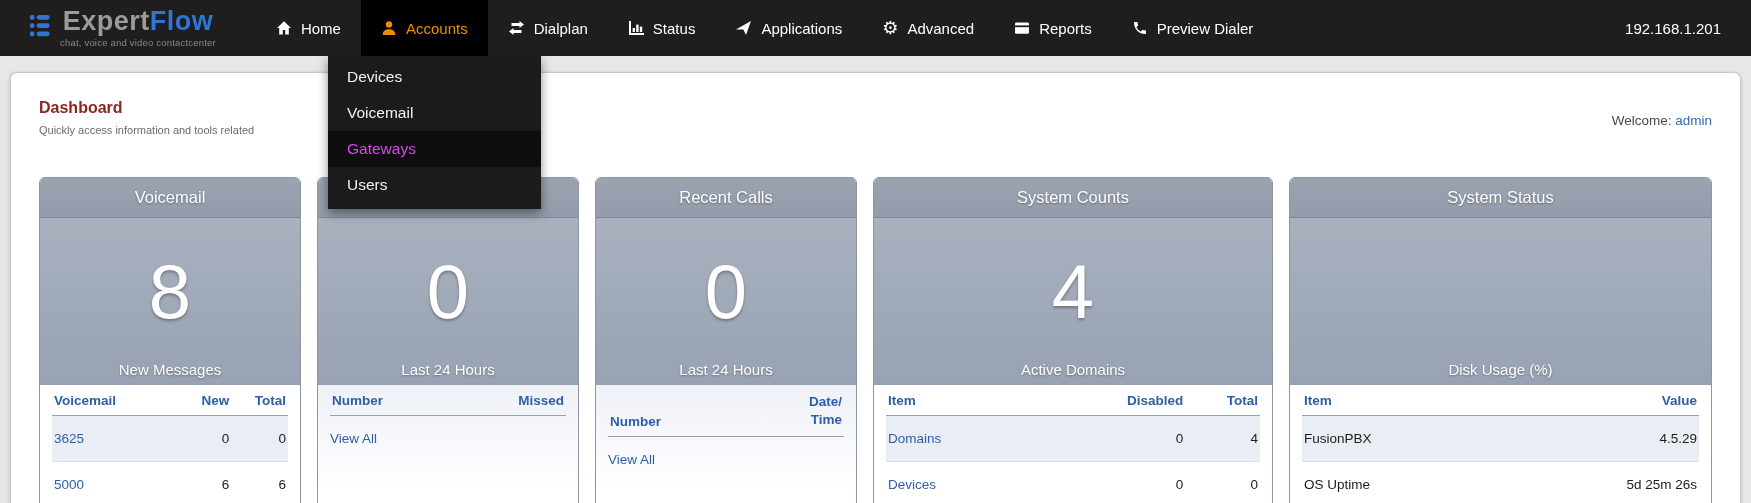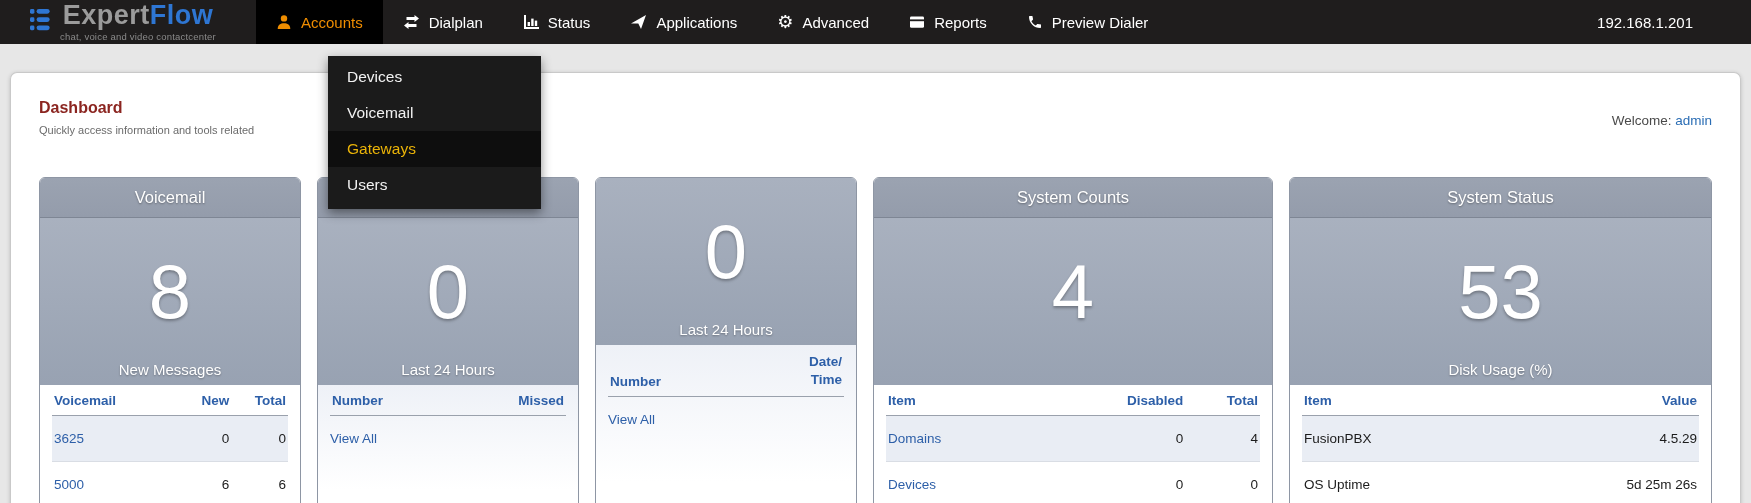--- a/index.html
+++ b/index.html
@@ -1,44 +1,44 @@
 <!DOCTYPE html>
 <html><head>
 <meta charset="utf-8">
 <style>
   * { margin:0; padding:0; box-sizing:border-box; }
   html,body { width:1751px; height:503px; overflow:hidden; background:#e7e7e7;
     font-family:"Liberation Sans", sans-serif; }
 
   
-  .navbar { position:relative; height:44px; background:#1f1d1d; display:flex; align-items:stretch; z-index:50; }
+  .navbar { position:relative; height:56px; background:#1f1d1d; display:flex; align-items:stretch; z-index:50; }
   .brand { display:flex; align-items:center; margin-left:30px; margin-right:40px; }
   .brand-mark { margin-right:8px; }
   .brand-textcol { display:flex; flex-direction:column; align-items:center; line-height:1; }
   .brand-name { font-size:27px; font-weight:bold; letter-spacing:.5px; }
   .brand-name .p1 { color:#9b9b9b; }
   .brand-name .p2 { color:#2e76d3; font-weight:600; }
   .brand-tagline { font-size:9.5px; color:#8a8a8a; margin-top:3px; letter-spacing:.2px; }
 
   .nav-items { display:flex; align-items:stretch; }
   .nav-item { display:flex; align-items:center; gap:9px; padding:0 20px; color:#fff;
     font-size:15px; cursor:pointer; white-space:nowrap; }
   .nav-item svg { display:block; }
   .nav-item .uni { font-size:18px; line-height:1; font-family:"DejaVu Sans", sans-serif; }
   .nav-item.active { background:#000000; color:#ef8d00; }
   .nav-item.active svg path, .nav-item.active svg circle { fill:#ef8d00; }
-  .server-ip { margin-left:auto; display:flex; align-items:center; padding-right:58px;
+  .server-ip { margin-left:auto; display:flex; align-items:center; padding-right:30px;
     color:#fff; font-size:15px; }
 
   
   .dropdown { position:absolute; left:328px; top:56px; width:213px; background:#1b1b1b;
     padding:3px 0 6px; box-shadow:0 4px 10px rgba(0,0,0,.45); z-index:60; }
   .dropdown-item { height:36px; display:flex; align-items:center; padding-left:19px;
     color:#f2f2f2; font-size:15.5px; cursor:pointer; }
-  .dropdown-item.highlighted { background:#0e0e0e; color:#eab308; }
+  .dropdown-item.highlighted { background:#0e0e0e; color:#d946ef; }
 
   
   .panel { position:absolute; left:10px; right:10px; top:72px; bottom:-20px; background:#fff;
     border:1px solid #c9c9c9; border-bottom:none; border-radius:7px 7px 0 0;
     box-shadow:0 1px 4px rgba(0,0,0,.18); padding:26px 28px 0; z-index:10; }
   .title-row { display:flex; justify-content:space-between; align-items:flex-start; }
   .page-title { color:#8b2520; font-size:16px; font-weight:bold; }
   .page-subtitle { color:#6b6b6b; font-size:11px; margin-top:7px; }
   .welcome { font-size:13.5px; color:#4a4a4a; margin-top:14px; }
   .welcome a { color:#2a6db4; text-decoration:none; cursor:pointer; }
@@ -93,20 +93,28 @@
         </g>
       </svg>
     </span>
     <span class="brand-textcol">
       <span class="brand-name"><span class="p1">Expert</span><span class="p2">Flow</span></span>
       <span class="brand-tagline">chat, voice and video contactcenter</span>
     </span>
   </div>
 
   <div class="nav-items">
+    <div class="nav-item">
+      <span>
+          <svg width="16" height="16" viewBox="0 0 16 16">
+            <path fill="#fff" d="M8 1.2 1 8h2.2v6.6h3.6V10h2.4v4.6h3.6V8H15z"></path>
+          </svg>
+        </span>
+      <span>Home</span>
+    </div>
     <div class="nav-item active">
       <span>
           <svg width="16" height="16" viewBox="0 0 16 16">
             <circle fill="#ef8d00" cx="8" cy="4.4" r="3.2"></circle>
             <path fill="#ef8d00" d="M1.7 15c0-4.2 2.9-5.8 6.3-5.8s6.3 1.6 6.3 5.8z"></path>
           </svg>
         </span>
       <span>Accounts</span>
     </div>
     <div class="nav-item">
@@ -235,20 +243,23 @@
             <th>Number</th>
             <th>Missed</th>
           </tr>
             </thead>
         </table>
         <div class="view-all"><a>View All</a></div>
       </div>
     </div>
 
     <div class="card w1">
+      <div class="card-header">
+        <span class="card-title">Recent Calls</span>
+      </div>
       <div class="card-body">
         <span class="card-count">0</span>
         <span class="card-count-label">Last 24 Hours</span>
       </div>
       <div class="card-table-wrap gradient">
         <table class="ctable">
           <thead>
               <tr>
             <th>Number</th>
             <th class="th-2line">Date/
@@ -259,20 +270,21 @@
         <div class="view-all"><a>View All</a></div>
       </div>
     </div>
 
     <div class="card w2">
       <div class="card-header">
         <span class="card-title">System Counts</span>
       </div>
       <div class="card-body">
         <span class="card-count">4</span>
+        <span class="card-count-label">Active Domains</span>
       </div>
       <div class="card-table-wrap">
         <table class="ctable">
           <thead>
               <tr>
             <th>Item</th>
             <th class="c2b">Disabled</th>
             <th class="c3b">Total</th>
           </tr>
             </thead>
@@ -293,21 +305,20 @@
           </tbody>
         </table>
       </div>
     </div>
 
     <div class="card w3">
       <div class="card-header">
         <span class="card-title">System Status</span>
       </div>
       <div class="card-body">
-        <span class="card-count">53</span>
         <span class="card-count-label">Disk Usage (%)</span>
       </div>
       <div class="card-table-wrap">
         <table class="ctable">
           <thead>
               <tr>
             <th>Item</th>
             <th>Value</th>
           </tr>
             </thead>

